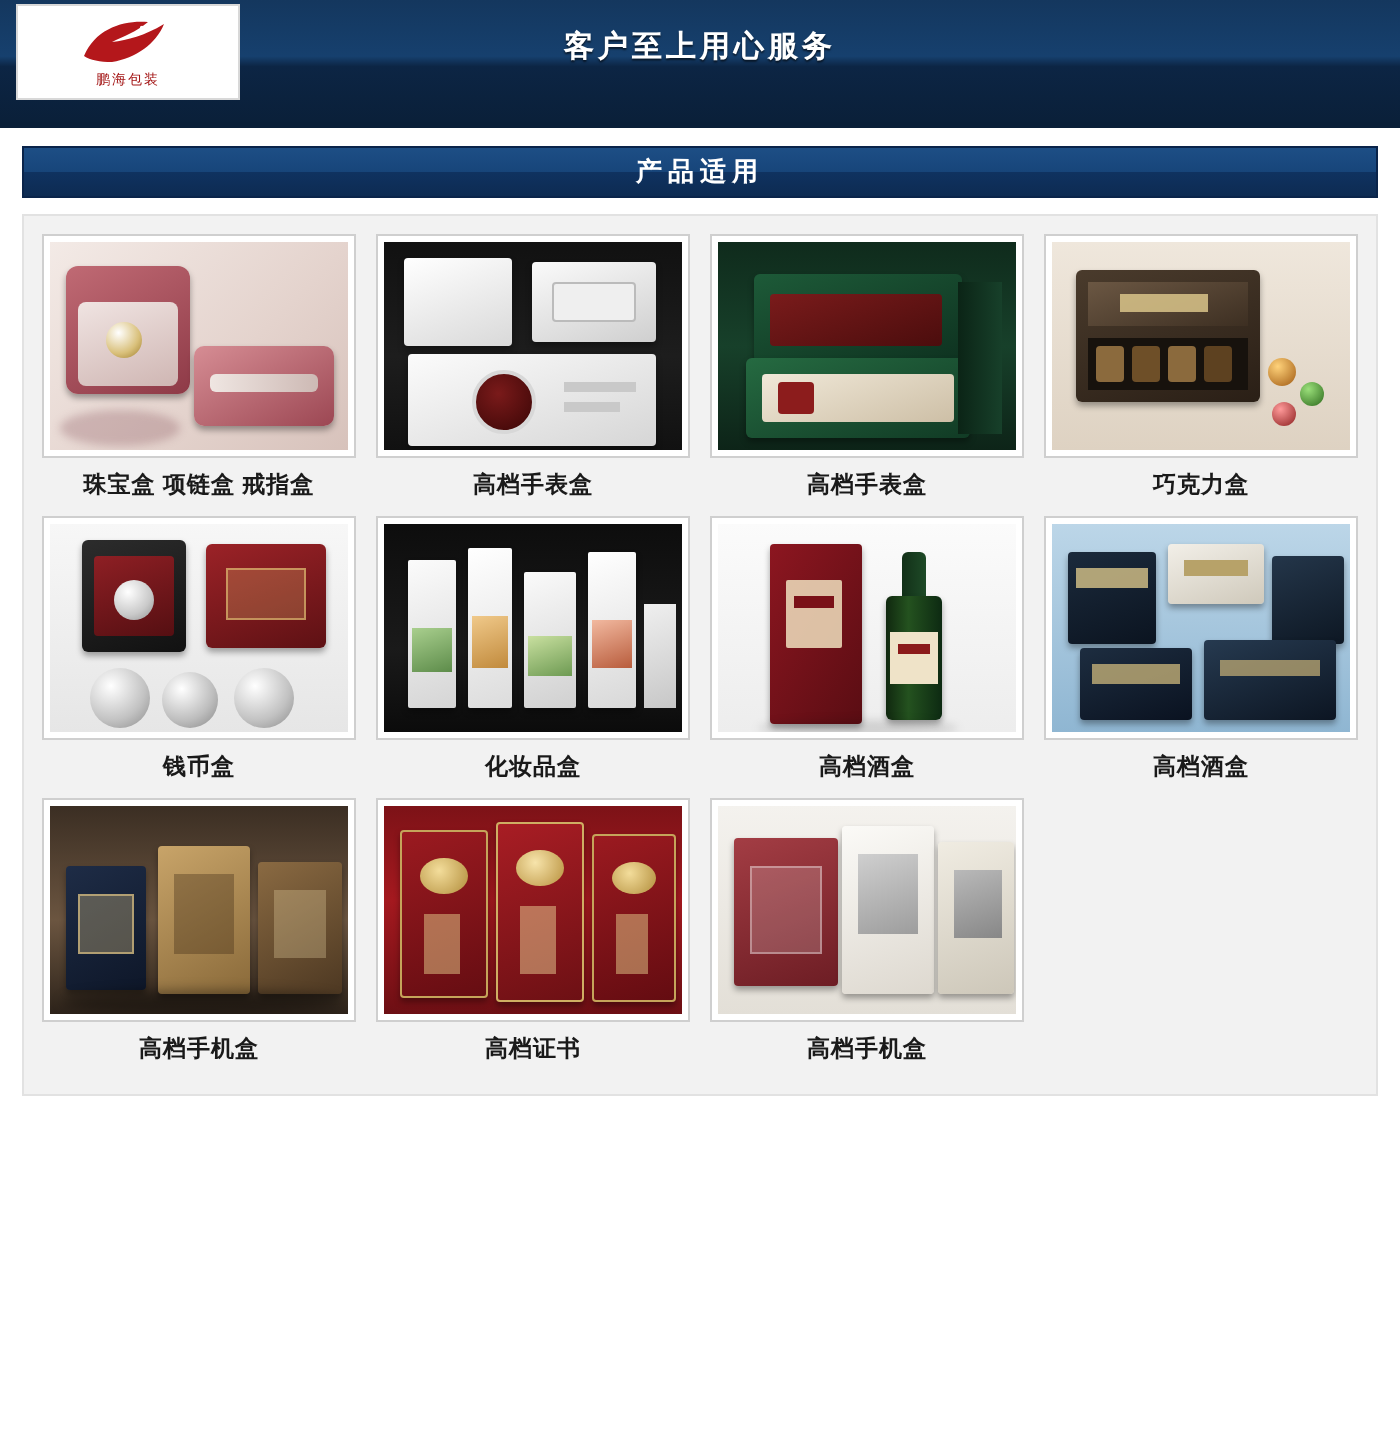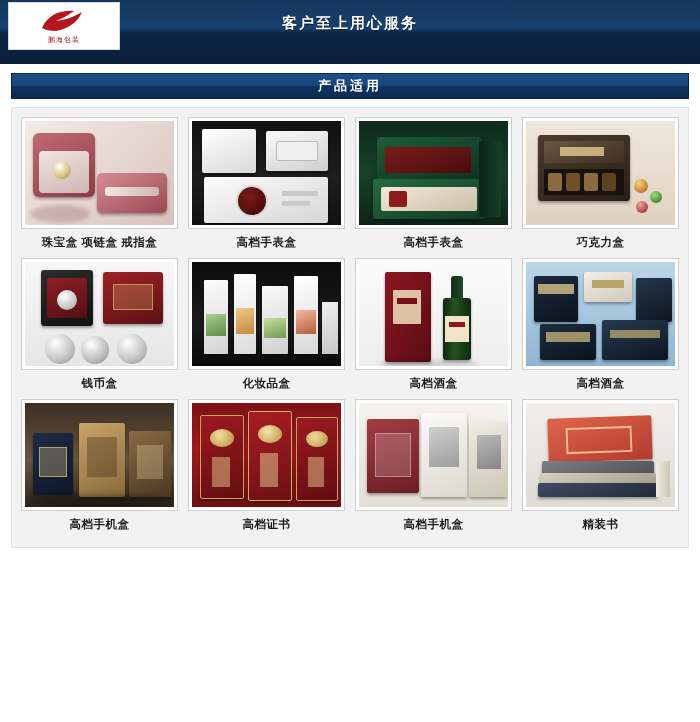--- a/index.html
+++ b/index.html
@@ -330,30 +330,17 @@
           <div class="bx" style="left:16px;top:30px;width:36px;height:44px;background:rgba(255,255,255,.18);border:1px solid rgba(255,255,255,.35);"></div>
           <div class="bx sh" style="left:62px;top:10px;width:46px;height:84px;background:linear-gradient(160deg,#fbfaf7,#ddd8cf);border-radius:2px;"></div>
           <div class="bx" style="left:70px;top:24px;width:30px;height:40px;background:linear-gradient(160deg,#cfcfcf,#9d9d9d);"></div>
           <div class="bx sh" style="left:110px;top:18px;width:38px;height:76px;background:linear-gradient(160deg,#f0ece2,#cdc7b9);border-radius:2px;"></div>
           <div class="bx" style="left:118px;top:32px;width:24px;height:34px;background:linear-gradient(160deg,#b9b9b9,#878787);"></div>
         </div>
       </div>
       <div class="caption">高档手机盒</div>
     </div>
 
-    <div class="cell">
-      <div class="thumb">
-        <div class="scene" style="background:linear-gradient(180deg,#f0efec 0%,#dedbd4 100%);">
-          <div class="bx sh" style="left:22px;top:14px;width:104px;height:44px;background:linear-gradient(160deg,#e0664a,#b03a2e);border-radius:2px;transform:rotate(-2deg);"></div>
-          <div class="bx" style="left:40px;top:24px;width:66px;height:26px;border:2px solid rgba(255,230,180,.7);transform:rotate(-2deg);"></div>
-          <div class="bx sh" style="left:16px;top:58px;width:112px;height:14px;background:linear-gradient(160deg,#7b7f86,#4e5257);border-radius:2px;"></div>
-          <div class="bx sh" style="left:14px;top:70px;width:116px;height:12px;background:linear-gradient(160deg,#d6cfc2,#a59c8c);border-radius:2px;"></div>
-          <div class="bx sh" style="left:12px;top:80px;width:120px;height:14px;background:linear-gradient(160deg,#3f4b63,#222b3b);border-radius:2px;"></div>
-          <div class="bx" style="left:130px;top:58px;width:14px;height:36px;background:linear-gradient(90deg,#efeade,#cdc6b6);"></div>
-        </div>
-      </div>
-      <div class="caption">精装书</div>
-    </div>
 
 
 
   </div>
 </div>
 
 </body></html>

